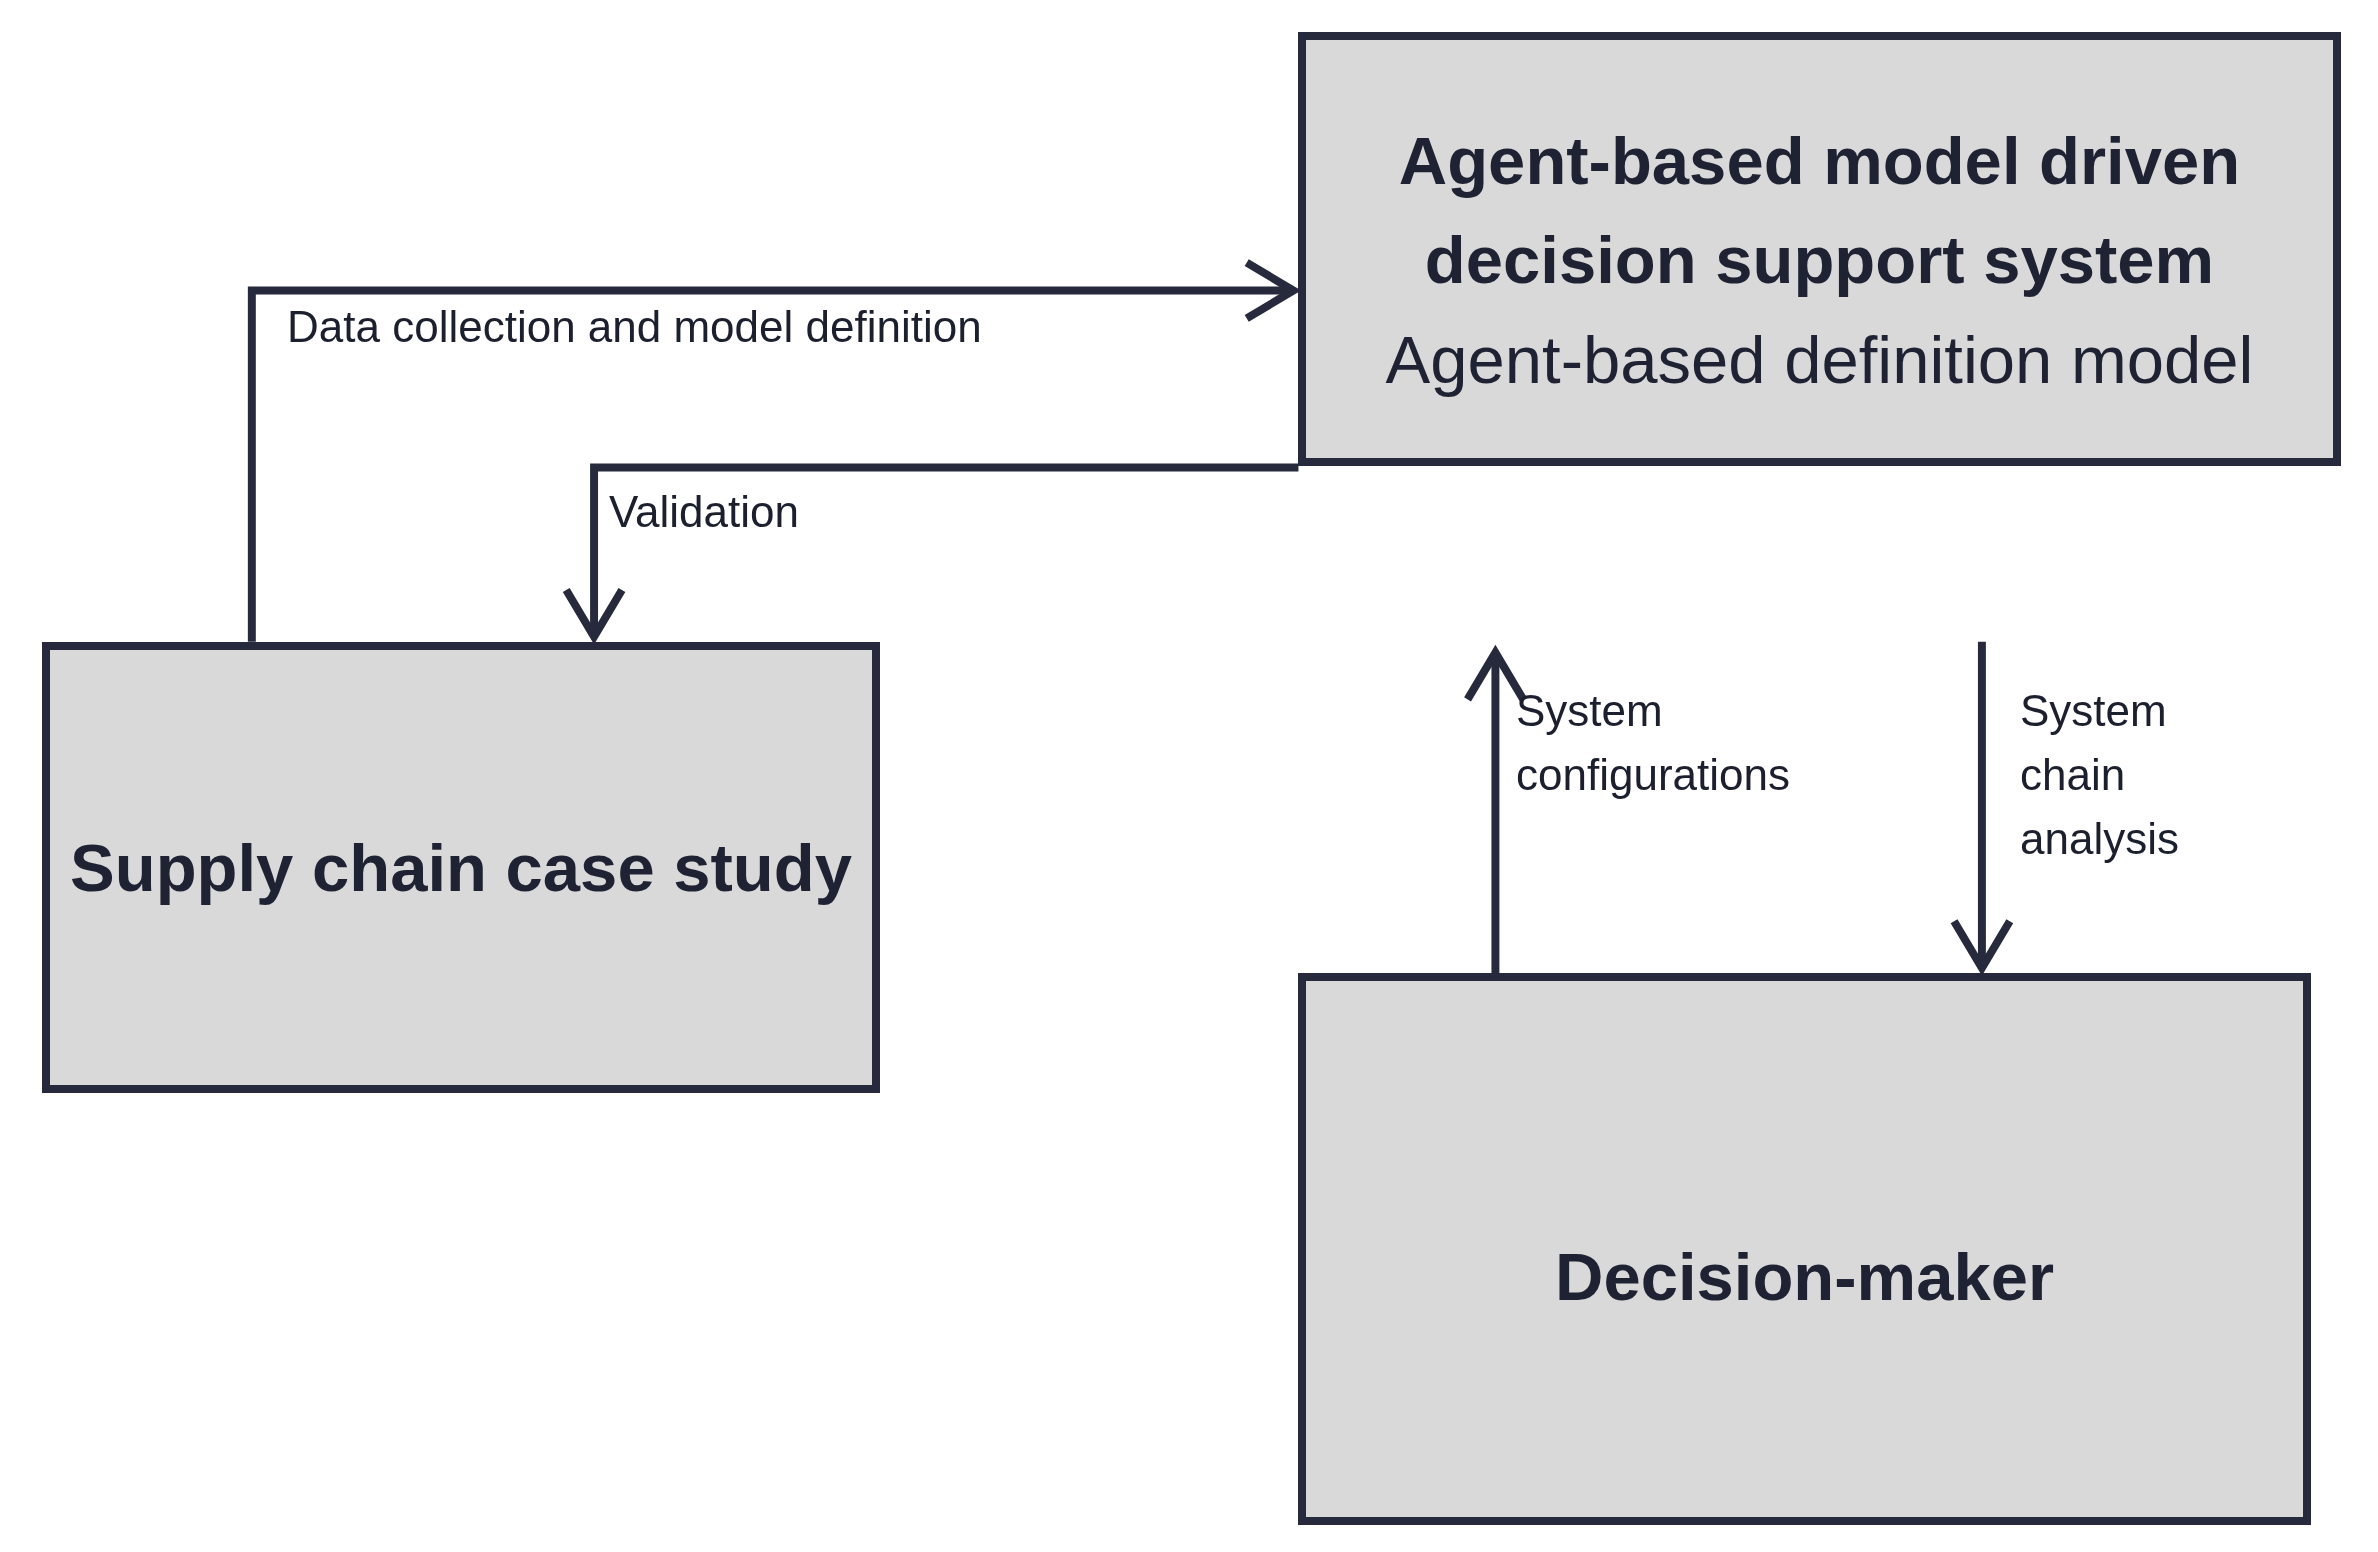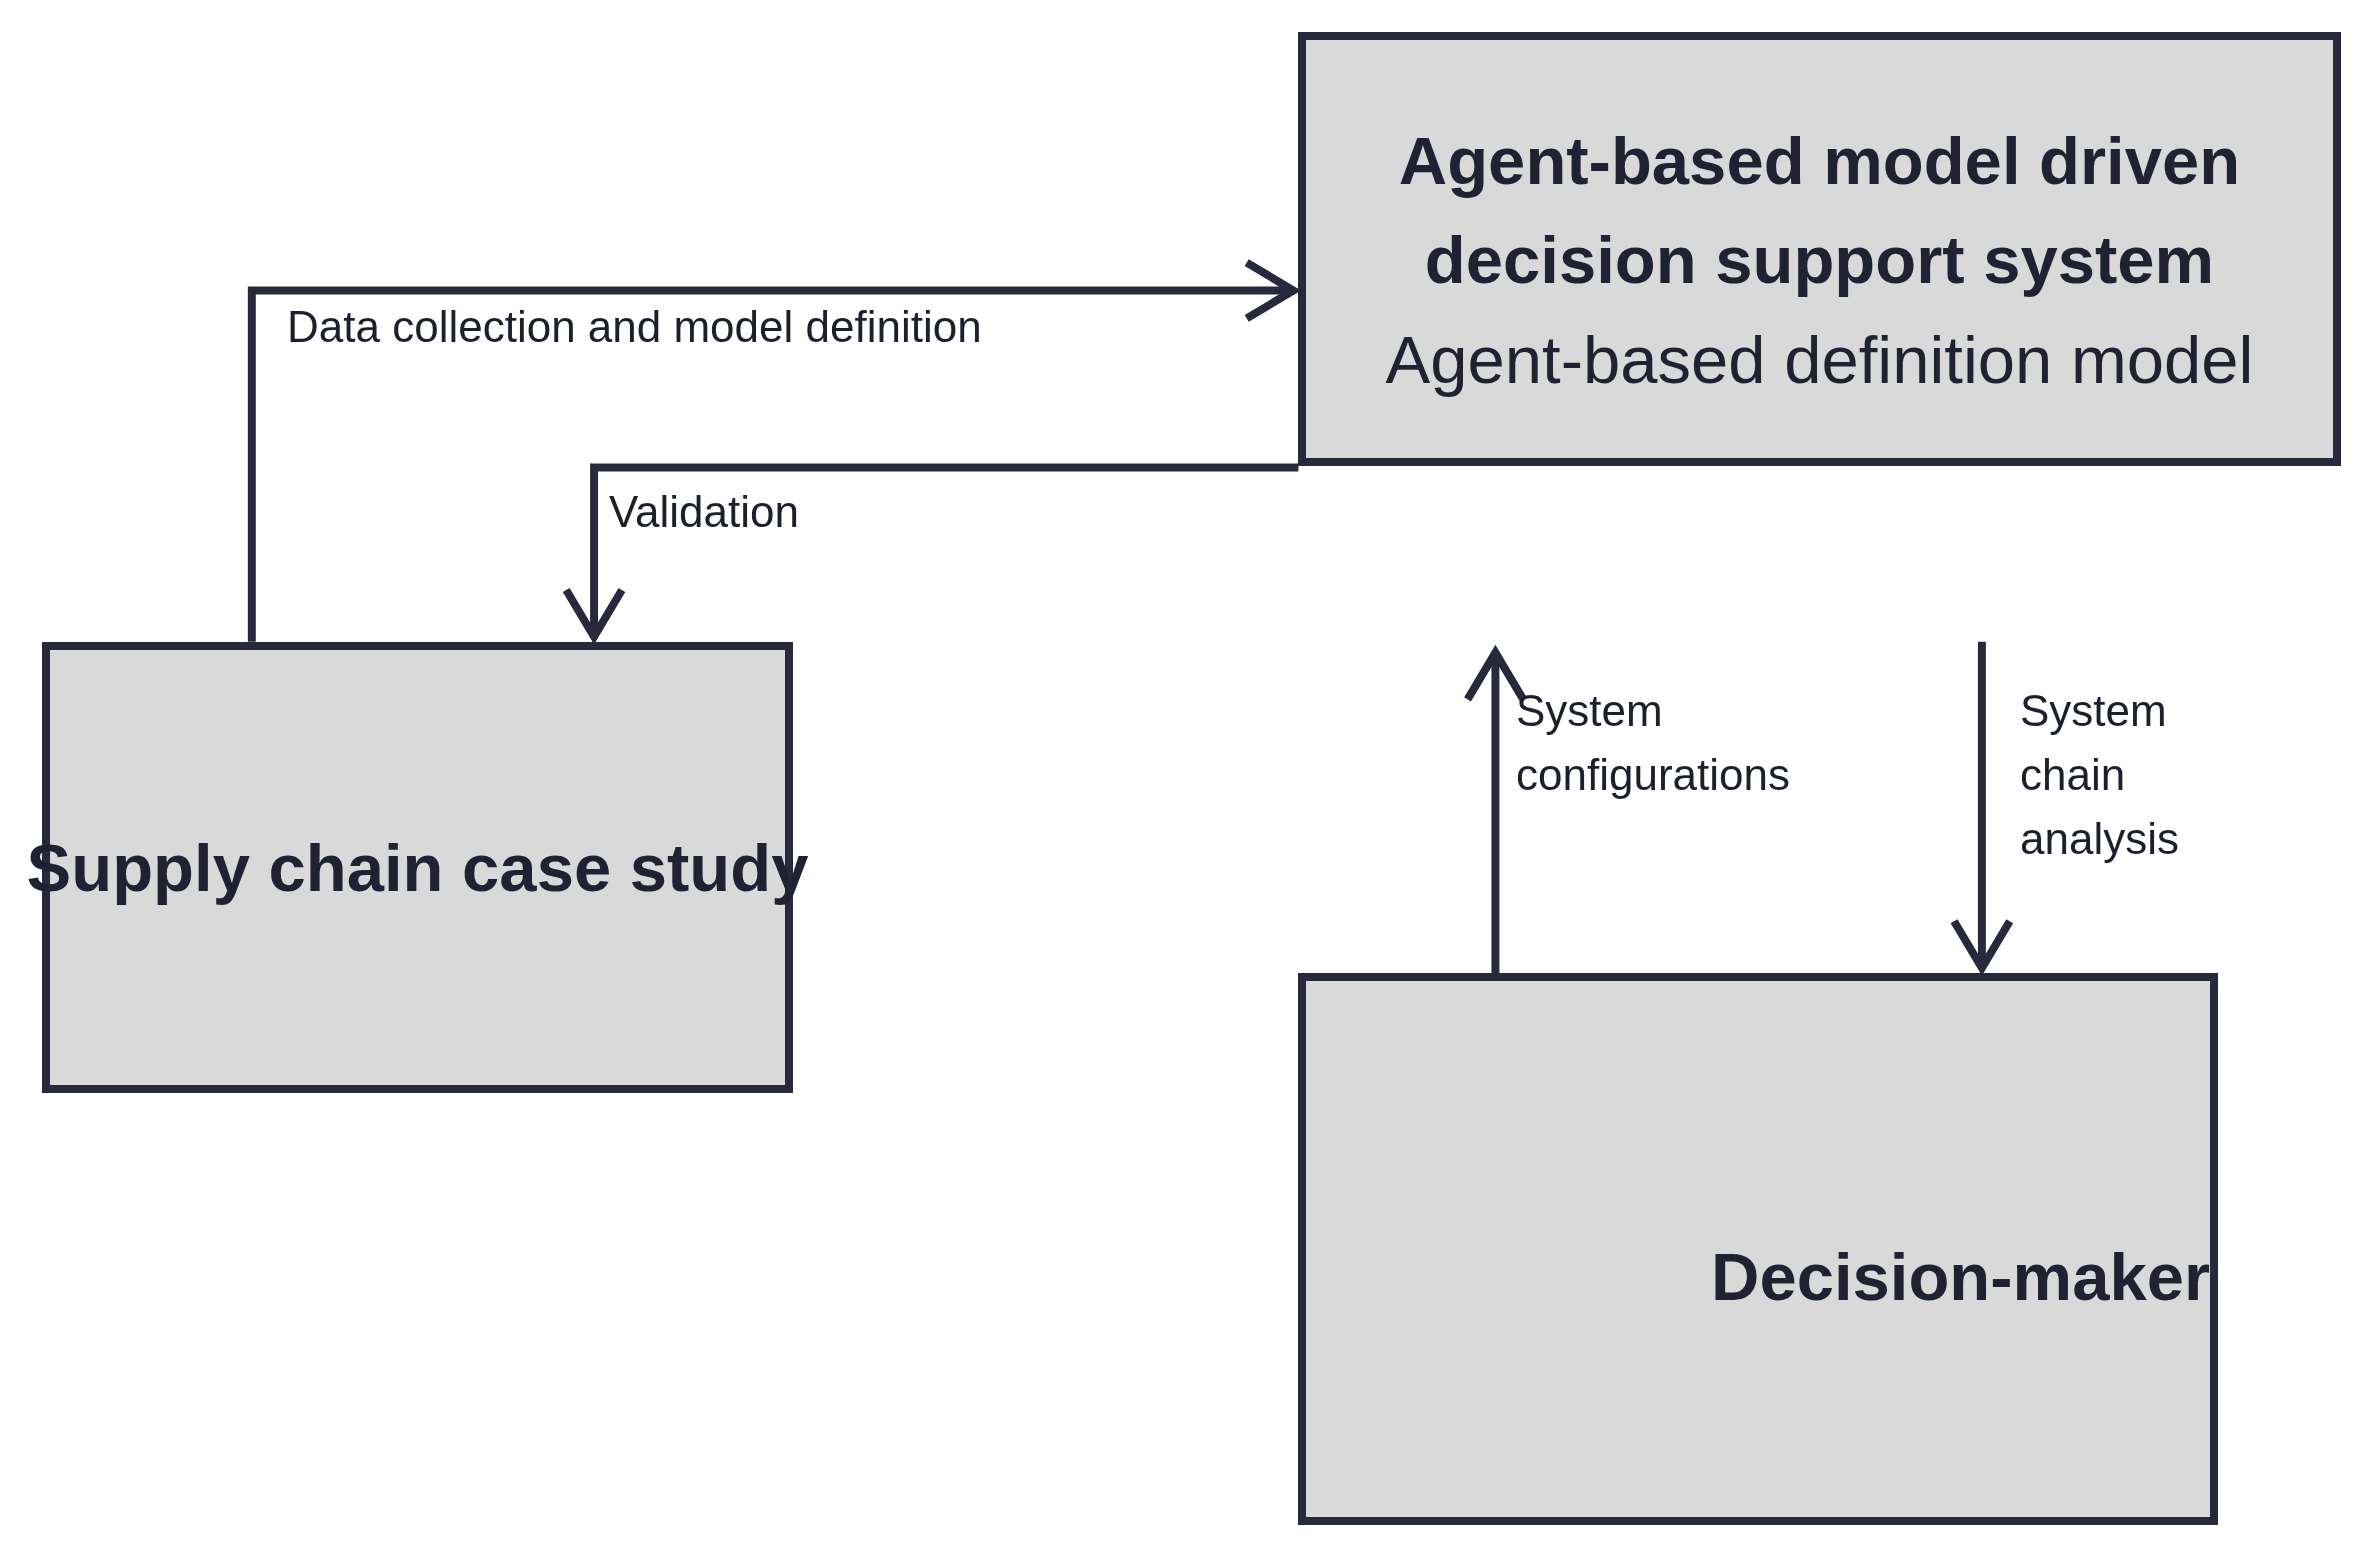--- a/index.html
+++ b/index.html
@@ -37,23 +37,23 @@
     font-size:67px;
     line-height:1.48;
     white-space:nowrap;
   }
   .node .subtitle{
     font-weight:normal;
     font-size:67px;
     line-height:1.48;
     white-space:nowrap;
   }
-  #box-supply{left:42px;top:642px;width:751px;height:451px;justify-content:center;}
+  #box-supply{left:42px;top:642px;width:838px;height:451px;justify-content:center;}
   #box-dss{left:1298px;top:32px;width:1043px;height:434px;padding-top:22px;}
-  #box-decision{left:1298px;top:973px;width:920px;height:552px;padding-top:55px;align-items:flex-end;}
+  #box-decision{left:1298px;top:973px;width:1013px;height:552px;padding-top:55px;}
 
   .arrow-layer{
     position:absolute;left:0;top:0;width:2378px;height:1552px;
     pointer-events:none;
   }
   .arrow-layer polyline{
     fill:none;
     stroke:var(--stroke);
     stroke-width:8;
     stroke-linejoin:miter;

